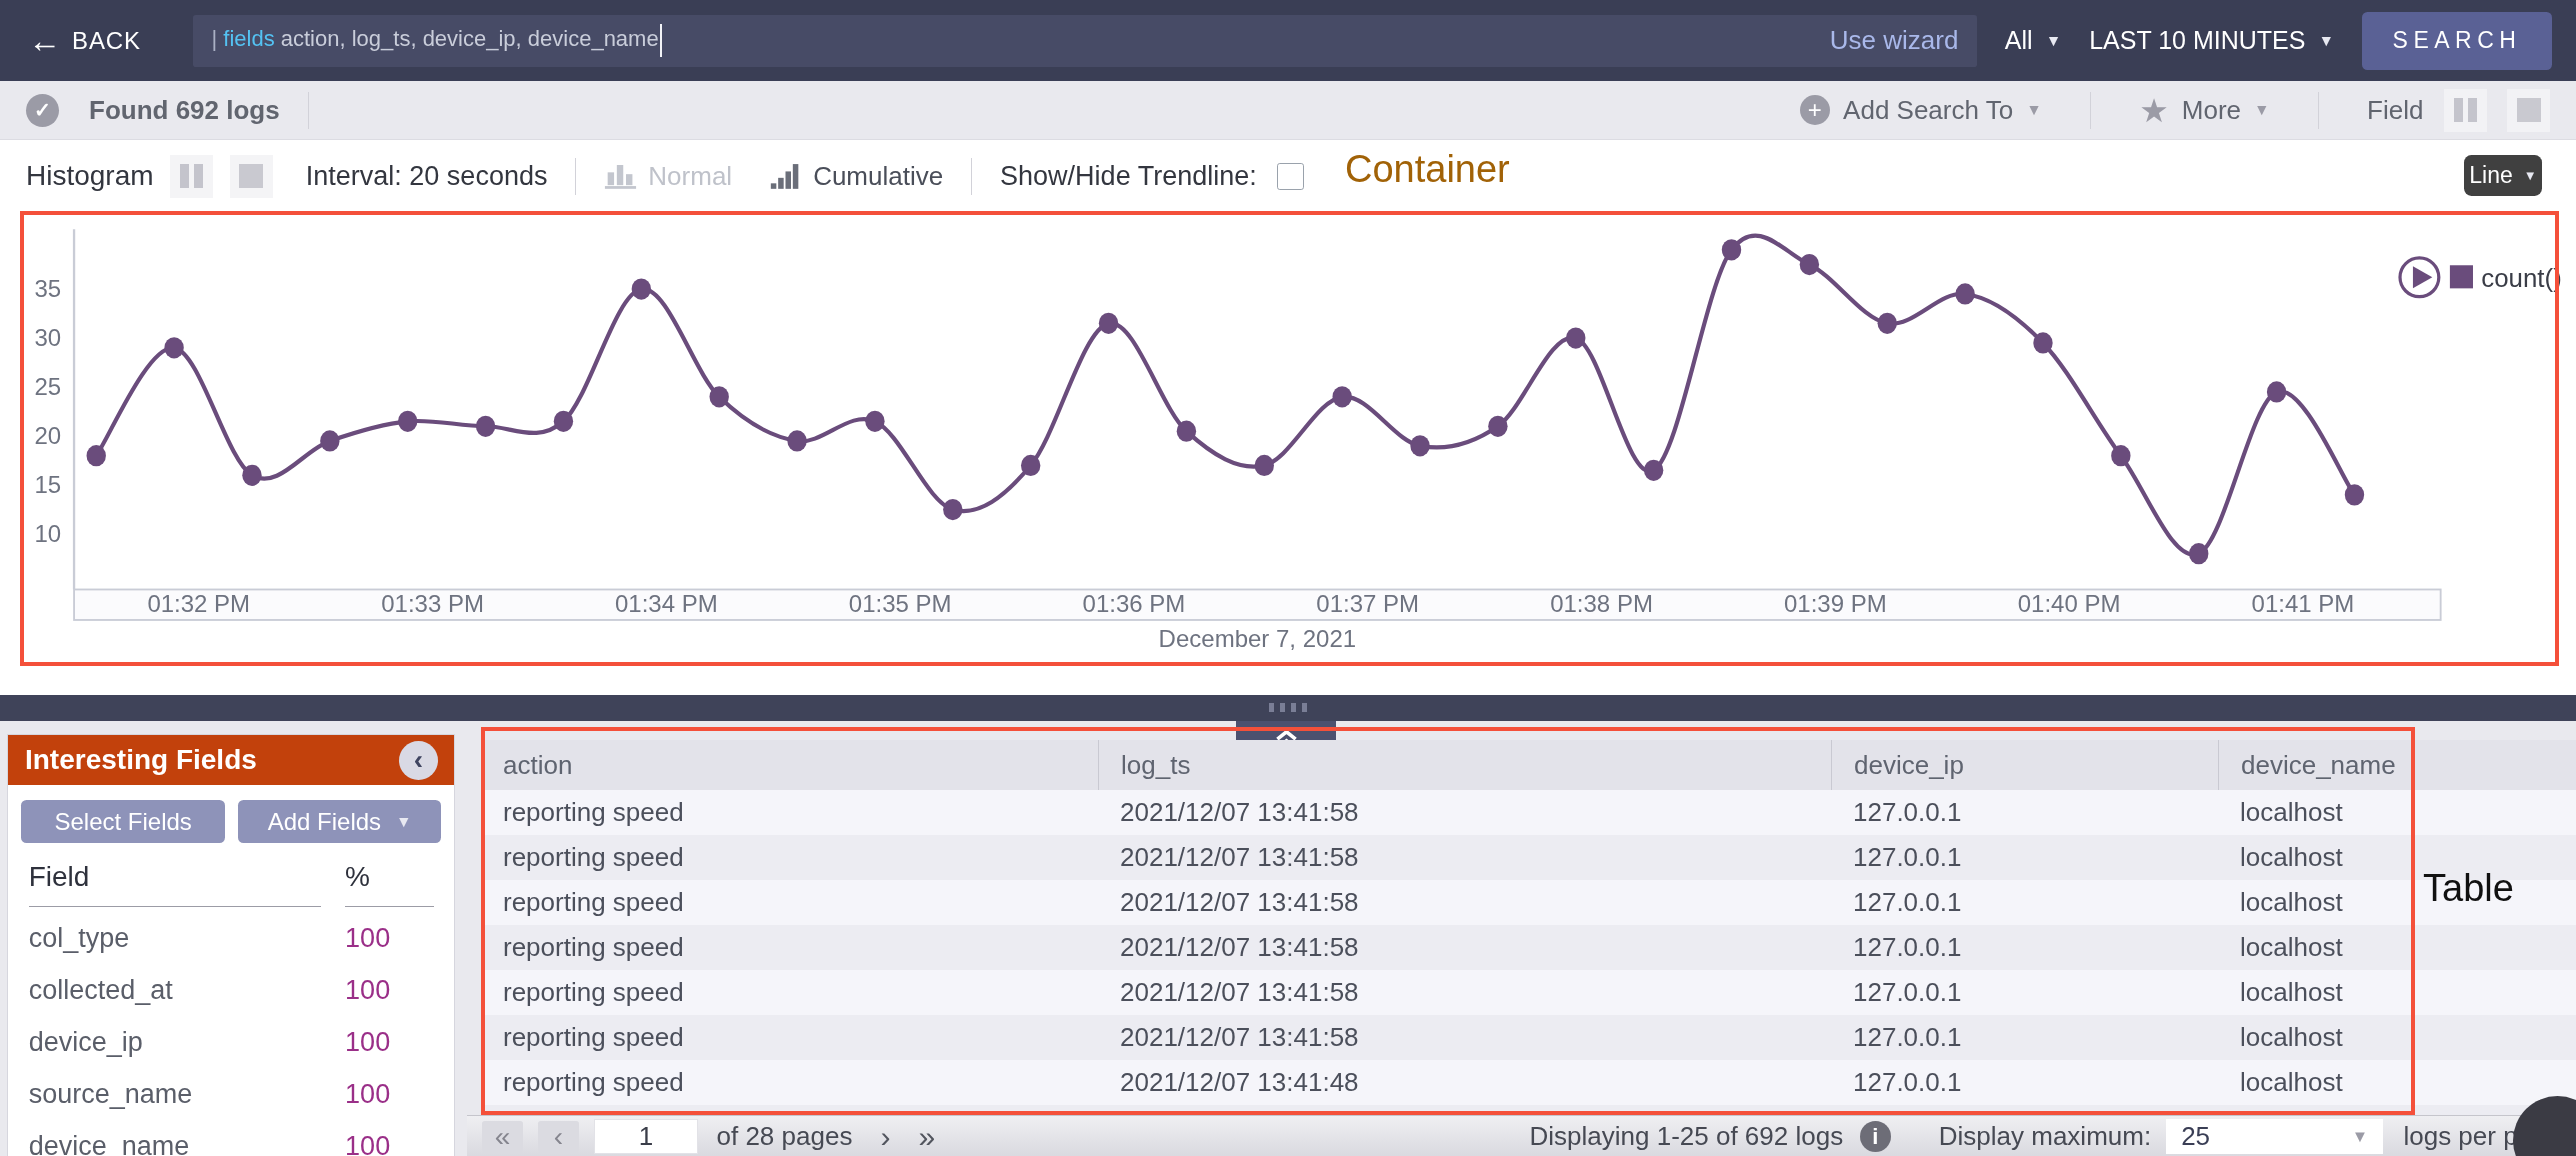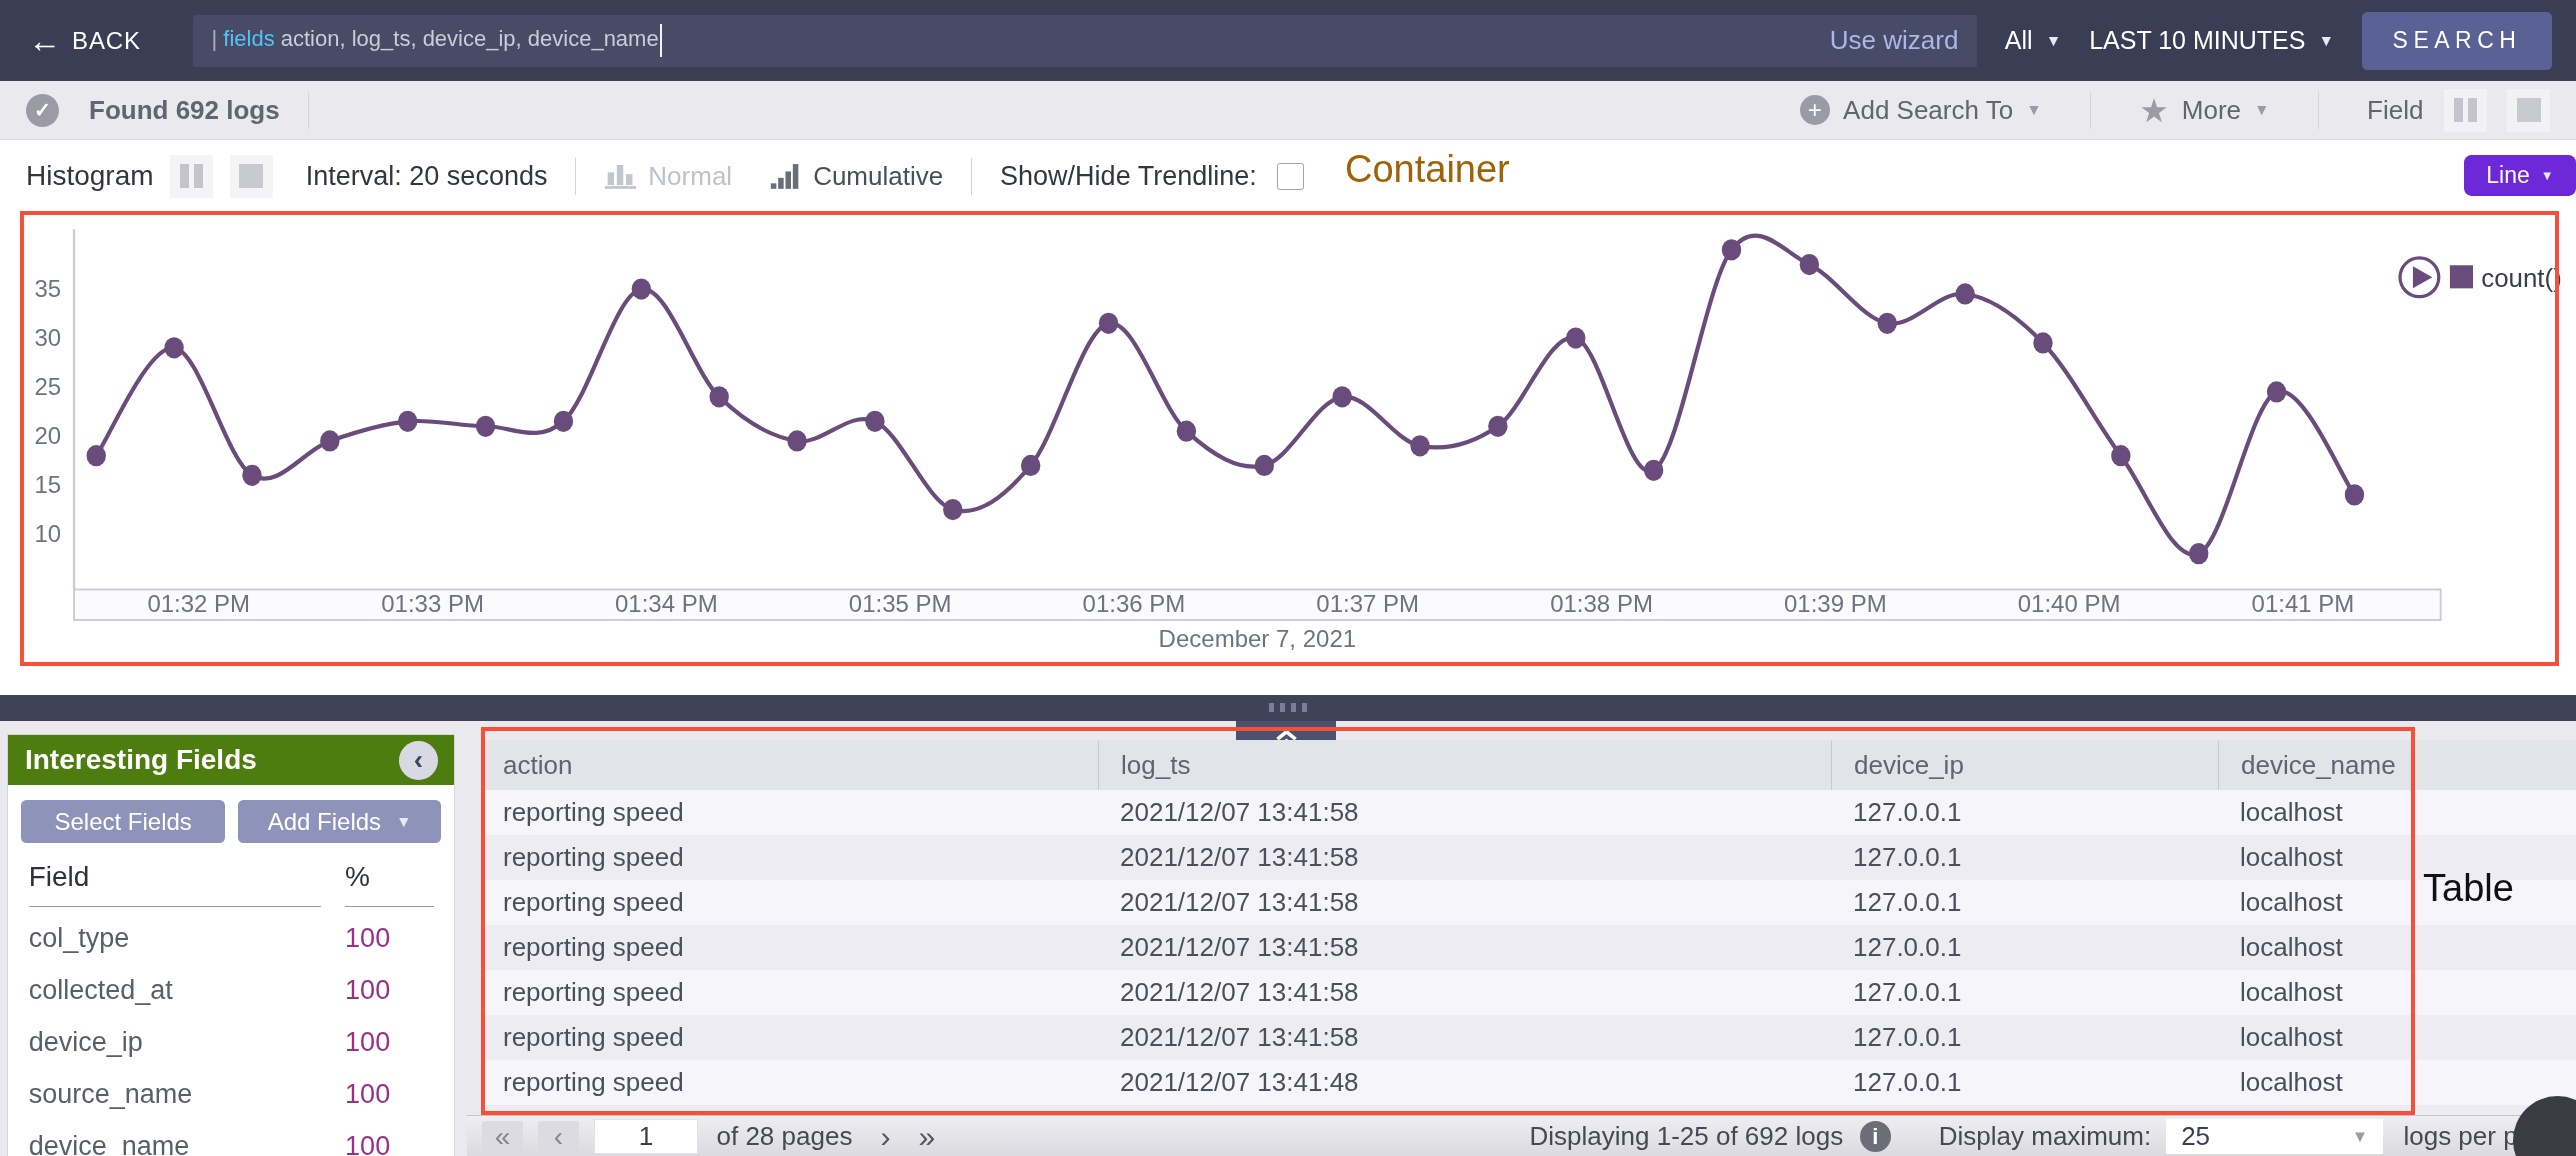--- a/index.html
+++ b/index.html
@@ -51,21 +51,21 @@
   .hist-title{font-size:28px;color:#33363f;}
   .histbar .view-icon{margin-left:16.6px;background:#f4f4f6;}
   .interval{font-size:27px;color:#33363f;margin-left:33px;}
   .mode{display:flex;align-items:center;gap:11px;font-size:26px;cursor:pointer;}
   .mode.disabled{color:#bfc2ca;}
   .mode.active{color:#4a4e59;}
   .trend-label{font-size:27px;color:#33363f;}
   .checkbox{width:27px;height:27px;border:1.8px solid #9aa2ac;border-radius:2.8px;background:#fff;
             margin-left:20.3px;cursor:pointer;}
   .container-label{position:absolute;left:1345px;top:148px;font-size:38px;color:#a16207;}
-  .line-btn{position:absolute;left:2464px;top:155px;width:112px;height:41px;background:#6d28d9;border:none;
+  .line-btn{position:absolute;left:2464px;top:155px;width:78px;height:41px;background:#404040;border:none;
             border-radius:7.4px;color:#fff;font-size:23px;font-family:inherit;display:flex;align-items:center;
             justify-content:center;gap:11px;cursor:pointer;}
   .line-btn .caret{font-size:13px;}
 
   
   .chart-annotation-box{position:absolute;left:20.3px;top:211px;width:2539px;height:455px;
                         border:4.6px solid #f4503a;pointer-events:none;}
   .chart-area{position:absolute;left:18.5px;top:220px;width:2558px;height:436px;}
   .ax{font-size:26px;fill:#6e7380;font-family:"Liberation Sans",sans-serif;}
   .legend-t{font-size:28px;fill:#3a3d47;font-family:"Liberation Sans",sans-serif;}
@@ -75,21 +75,21 @@
   .grip{position:absolute;left:1269px;top:703px;display:flex;gap:6.5px;}
   .grip span{width:4.6px;height:9.2px;background:#7a7e96;display:inline-block;}
   .collapse-tab{position:absolute;left:1236px;top:721px;width:100px;height:37px;background:#4c516f;
                 border-radius:0 0 11px 11px;display:flex;align-items:center;justify-content:center;cursor:pointer;}
 
   .bottom-bg{position:absolute;left:0;top:721px;width:2576px;height:435px;background:#e9e9ee;}
 
   
   .fields-panel{position:absolute;left:7.4px;top:734px;width:448px;height:423px;background:#fff;
                 border:0.9px solid #d6d6de;overflow:hidden;}
-  .fp-header{height:50px;background:#4d7c0f;display:flex;align-items:center;padding:0 16.6px;}
+  .fp-header{height:50px;background:#c2410c;display:flex;align-items:center;padding:0 16.6px;}
   .fp-title{color:#fff;font-size:28px;font-weight:bold;flex:1;}
   .fp-collapse{width:39px;height:39px;border-radius:50%;background:#d9d9e4;color:#3f4460;display:flex;
                align-items:center;justify-content:center;font-size:28px;font-weight:bold;cursor:pointer;}
   .fp-buttons{display:flex;gap:13px;padding:15px 13px 9.2px 13px;}
   .fp-btn{flex:1;height:43px;background:#8e93b9;border:none;border-radius:5.5px;color:#fff;font-size:24px;
           font-family:inherit;display:flex;align-items:center;justify-content:center;gap:15px;cursor:pointer;}
   .fp-cols{display:grid;grid-template-columns:1fr 89px;padding:9.2px 20.3px 0 20.3px;}
   .fp-col{font-size:28px;color:#2e313c;padding-bottom:13px;border-bottom:1.8px solid #9c9ca6;margin-right:24px;}
   .fp-col.pct{margin-right:0;}
   .fp-rows{padding:5.5px 20.3px;}

